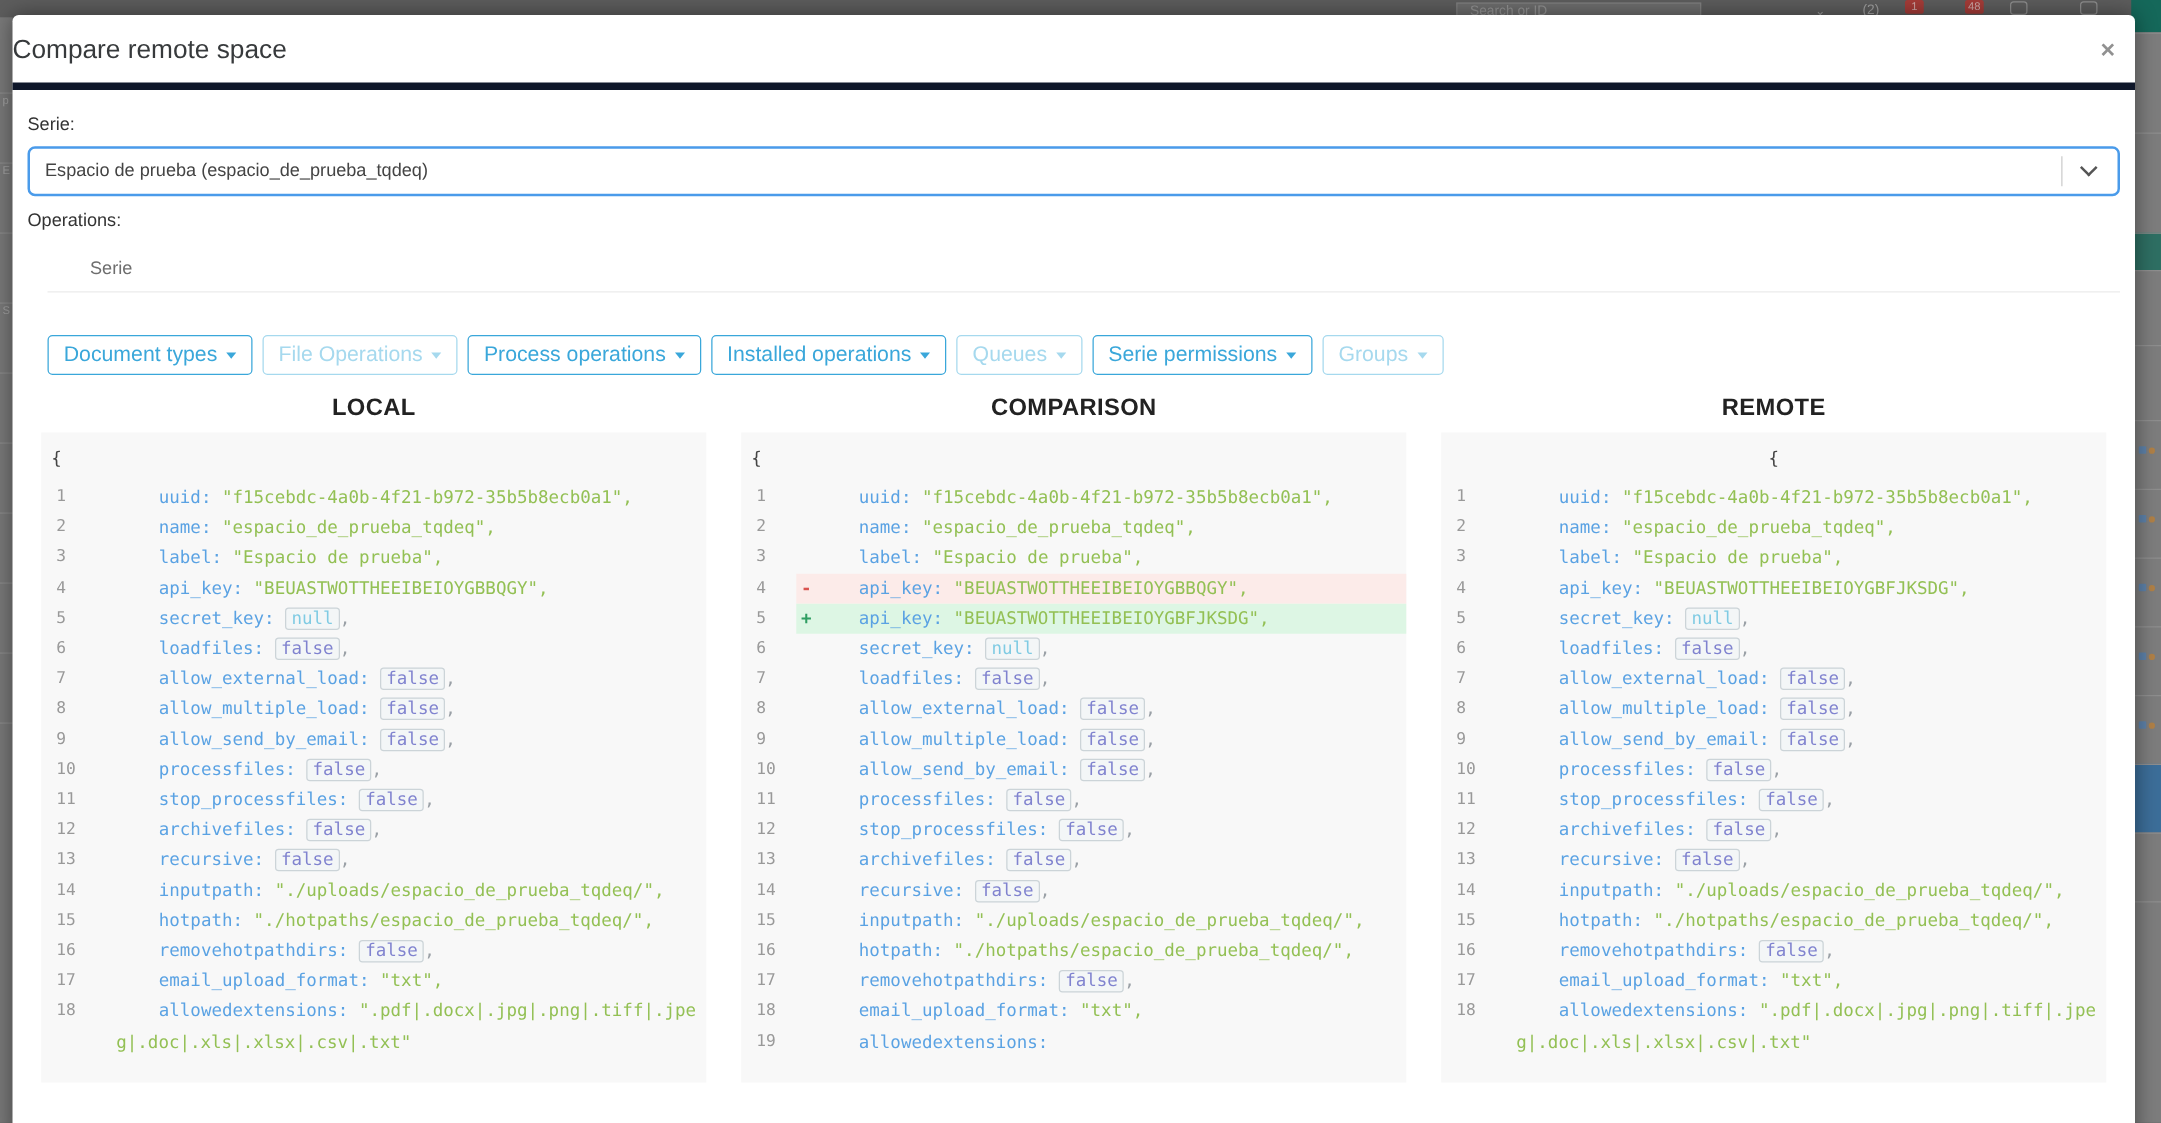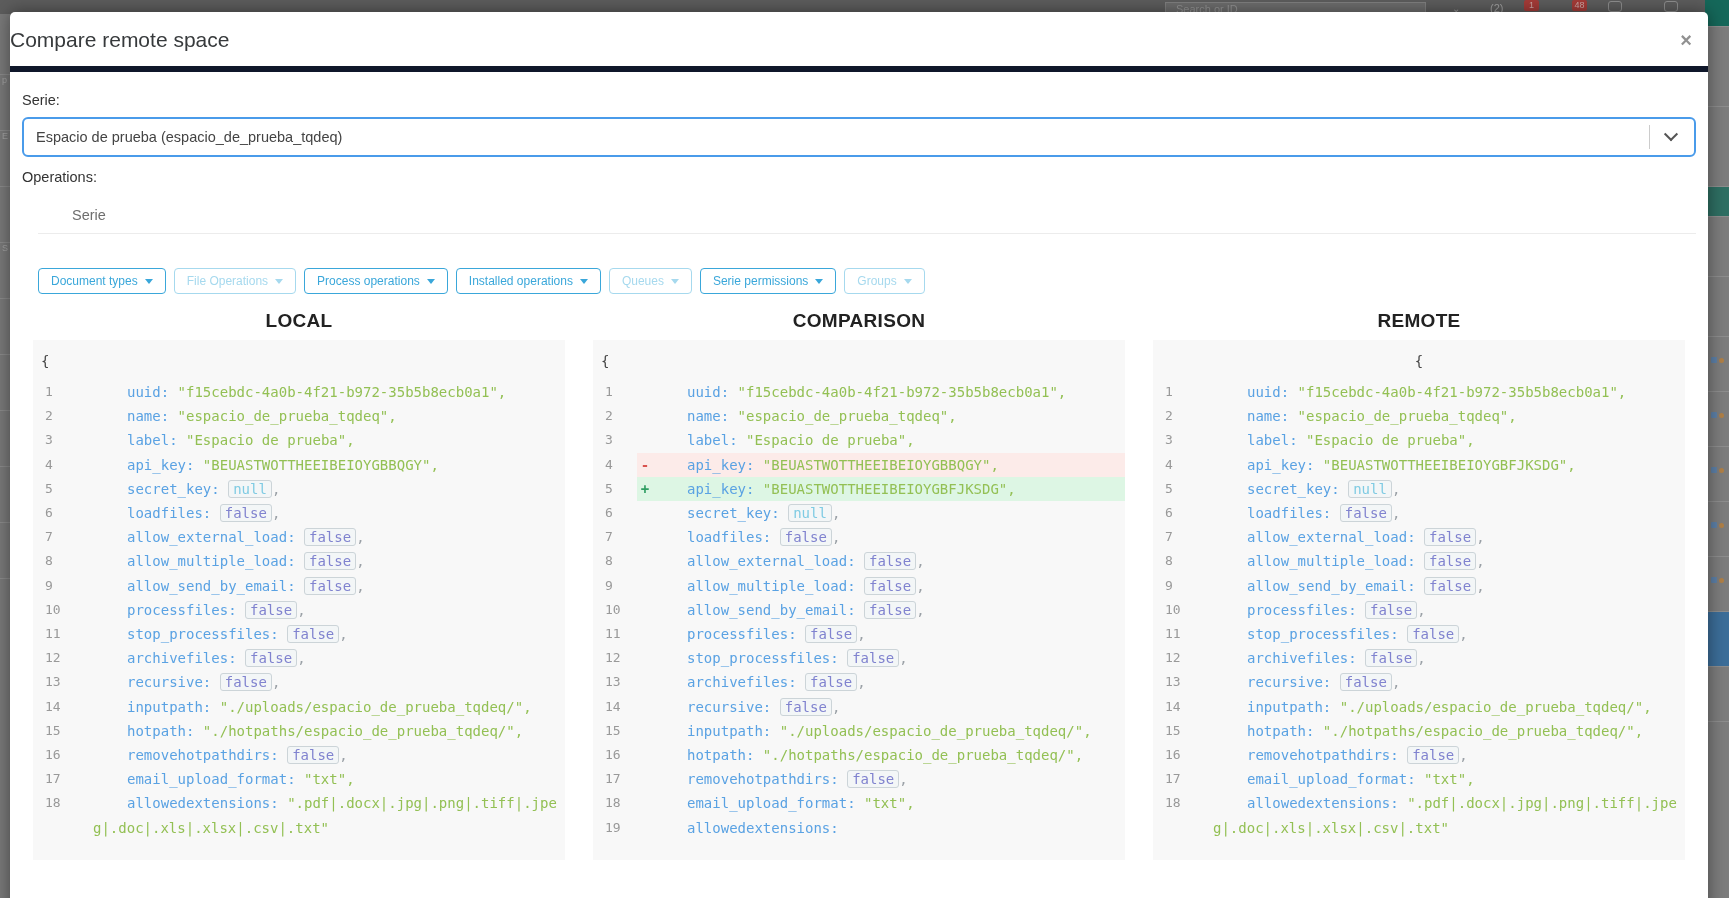--- a/index.html
+++ b/index.html
@@ -2,21 +2,21 @@
 <html><head>
 <meta charset="utf-8">
 <style>
   * { box-sizing: border-box; margin: 0; padding: 0; }
   html,body { width:1729px; height:898px; overflow:hidden;
     font-family:"Liberation Sans", sans-serif; background:#6f6f6f; }
 
   
   .backdrop { position:absolute; inset:0; background:#757575; }
   .bd-topbar { position:absolute; left:0; top:0; width:1729px; height:14px; background:#5d5d5d; }
-  .bd-search { position:absolute; left:1165px; top:2px; width:261px; height:12px;
+  .bd-search { position:absolute; left:1165px; top:2px; width:196px; height:12px;
     background:#6e6e6e; border:1px solid #808080; color:#949494; font-size:11px;
     padding-left:10px; overflow:hidden; }
   .bd-chev { position:absolute; left:1452px; top:3px; color:#9a9a9a; font-size:10px; }
   .bd-count { position:absolute; left:1490px; top:2px; color:#a0a0a0; font-size:11px; }
   .bd-badge { position:absolute; top:0; height:11px; min-width:15px; background:#a63c38;
     color:#cfa8a6; font-size:9px; text-align:center; border-radius:2px; line-height:11px; padding:0 2px;}
   .bd-ico { position:absolute; top:1px; width:14px; height:11px; border:1px solid #8f8f8f;
     border-radius:3px; }
   .bd-teal-corner { position:absolute; right:0; top:0; width:24px; height:26px; background:#15685a; }
   .bd-left { position:absolute; left:0; top:14px; width:10px; height:884px; background:#7a7a7a; }
@@ -47,21 +47,21 @@
   .serie-select .sel-text { flex:1; }
   .sel-divider { width:1px; height:24px; background:#cccccc; margin-right:16px; }
   .sel-chevron { width:10px; height:10px; border-right:2.5px solid #555; border-bottom:2.5px solid #555;
     transform:rotate(45deg) translate(-2px,-2px); margin-right:6px; }
 
   .comparison-option { margin-top:22px; padding-left:50px; font-size:14.5px; color:#6e6e6e; cursor:pointer; }
   .body-hr { margin:10px 0 0 16px; border:0; border-top:1px solid #ececec; }
 
   .filter-row { margin:34px 0 0 16px; display:flex; gap:8px; }
   .fbtn { display:inline-flex; align-items:center; gap:7px; padding:5px 12px; background:#fff;
-    border:1px solid #3aa7da; color:#3aa7da; border-radius:4px; font-size:12px;
+    border:1px solid #3aa7da; color:#3aa7da; border-radius:4px; font-size:17px;
     font-family:"Liberation Sans",sans-serif; cursor:pointer; }
   .fbtn.disabled { color:#a6d9ee; border-color:#a6d9ee; cursor:default; }
   .caret { width:0; height:0; border-left:4.5px solid transparent; border-right:4.5px solid transparent;
     border-top:5px solid currentColor; display:inline-block; }
 
   .cols-grid { margin:16px 11px 0 11px; display:grid; grid-template-columns:repeat(3,1fr); gap:28px; }
   .col-header { text-align:center; font-size:19px; font-weight:bold; color:#222;
     letter-spacing:.3px; }
   .code-grid { margin:8px 11px 0 11px; display:grid; grid-template-columns:repeat(3,1fr); gap:28px; }
   .code-block { background:#f8f8f8; padding:8px 0 20px 0;

